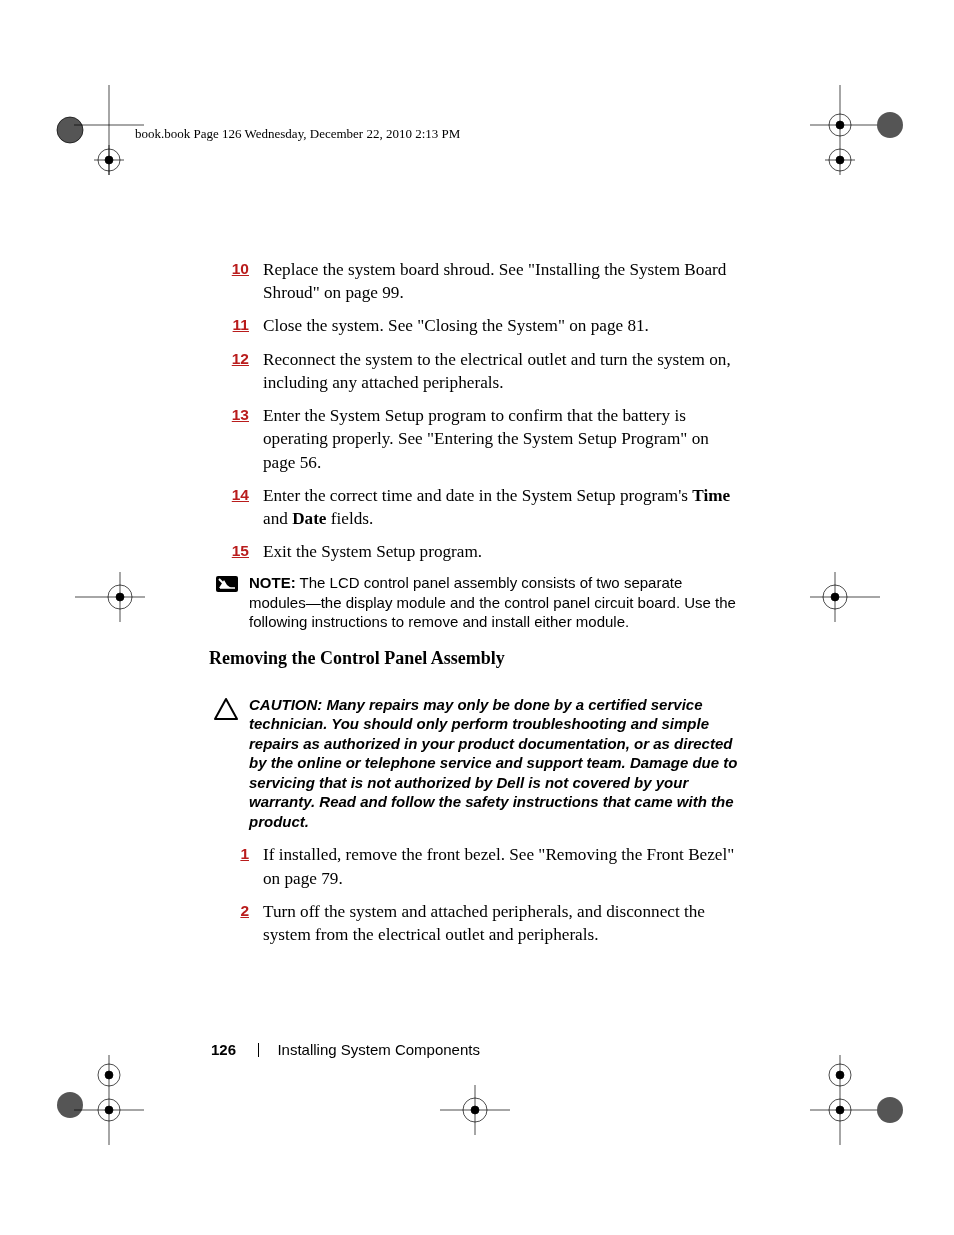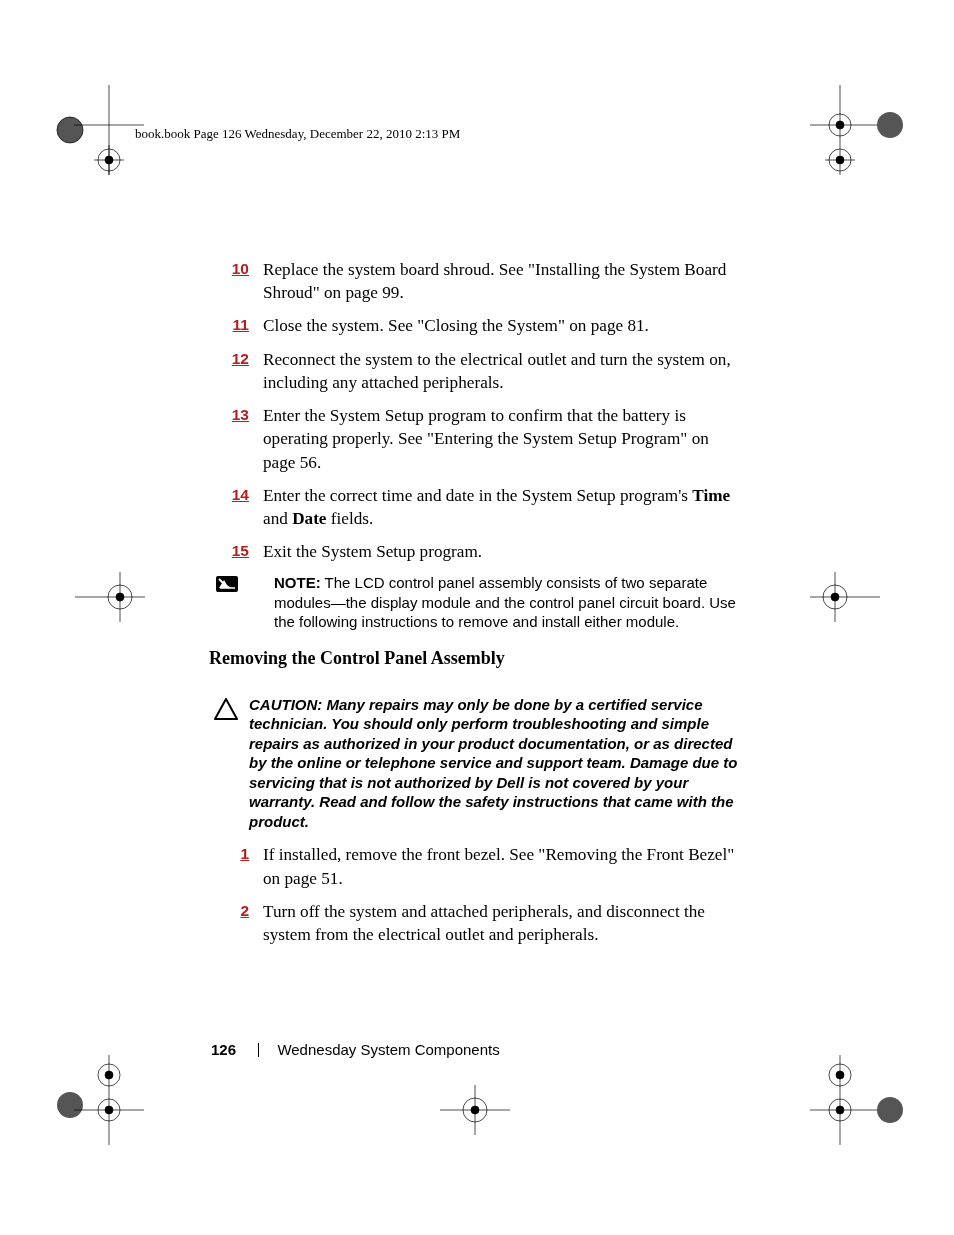--- a/index.html
+++ b/index.html
@@ -53,21 +53,20 @@
   .h1 {
     font-family: Arial, Helvetica, sans-serif;
     font-weight: bold;
     font-size: 28px;
     margin-top: 24px;
     margin-bottom: 14px;
   }
   .note-block {
     display: flex;
     margin-bottom: 14px;
-    gap: 25px;
   }
   .note-icon {
     width: 40px;
     flex-shrink: 0;
     padding-top: 2px;
   }
   .note-icon svg { margin-left: 6px; }
   .note-text {
     flex: 1;
     font-family: Arial, Helvetica, sans-serif;
@@ -267,27 +266,27 @@
       </svg>
     </div>
     <div class="caution-text">
       <span>CAUTION:</span><span> Many repairs may only be done by a certified service technician. You should only perform troubleshooting and simple repairs as authorized in your product documentation, or as directed by the online or telephone service and support team. Damage due to servicing that is not authorized by Dell is not covered by your warranty. Read and follow the safety instructions that came with the product.</span>
     </div>
   </div>
 
   <div id="steps-b">
       <div class="step">
         <div class="num">1</div>
-        <div class="txt">If installed, remove the front bezel. See "Removing the Front Bezel" on page 51.</div>
+        <div class="txt">If installed, remove the front bezel. See "Removing the Front Bezel" on page 79.</div>
       </div>
       <div class="step">
         <div class="num">2</div>
         <div class="txt">Turn off the system and attached peripherals, and disconnect the system from the electrical outlet and peripherals.</div>
       </div>
     </div>
 
 </div>
 
 <div class="footer">
   <span class="pg">126</span>
   <span class="divider"></span>
-  <span>Wednesday System Components</span>
+  <span>Installing System Components</span>
 </div>
 
 </body></html>

